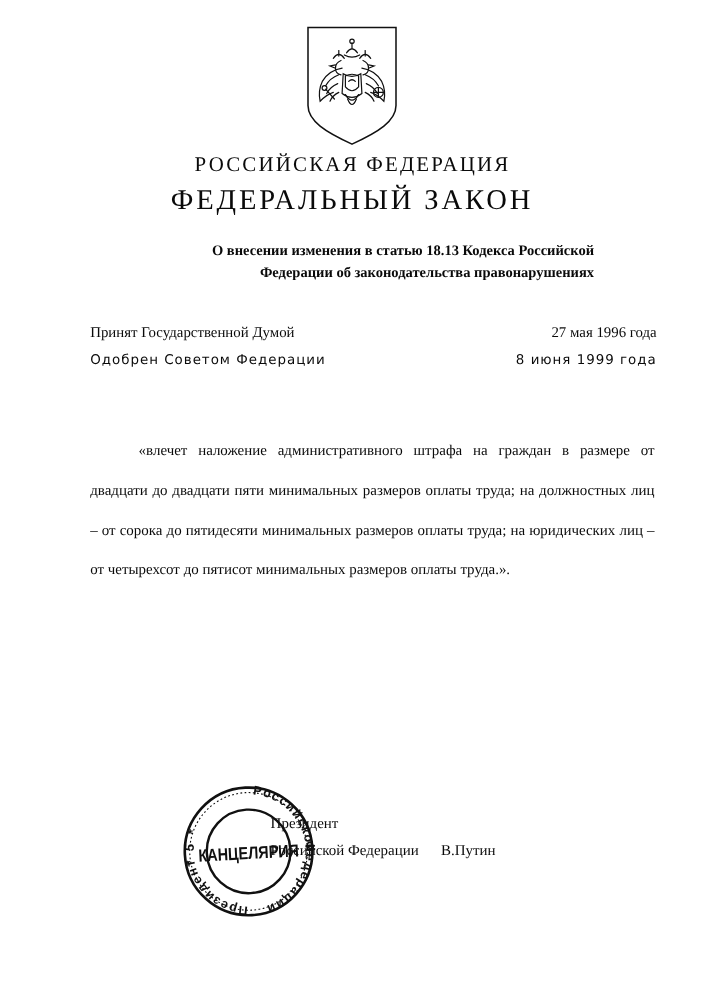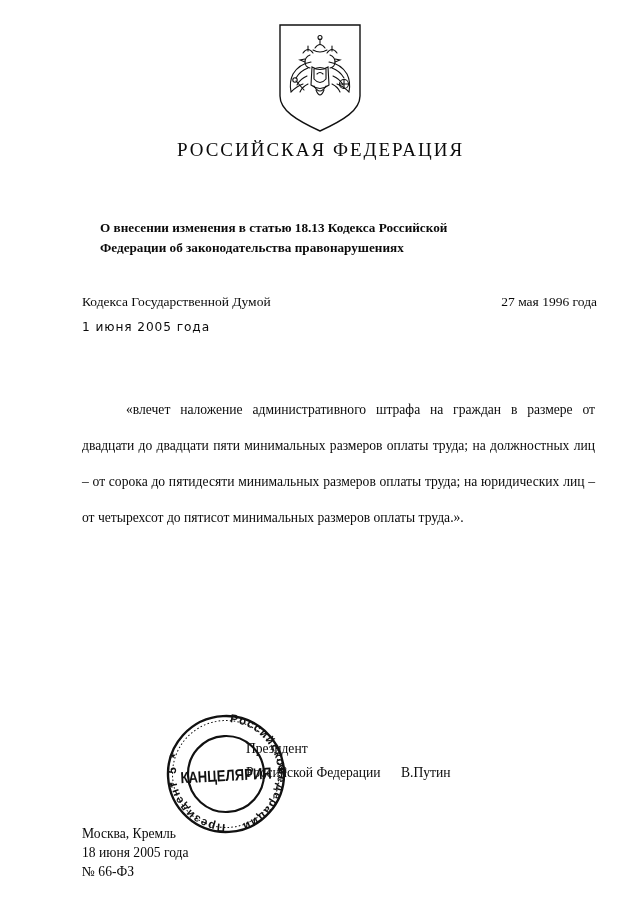--- a/index.html
+++ b/index.html
@@ -61,21 +61,21 @@
     font-weight: 400;
     line-height: 1.15;
   }
 
   
   .subtitle {
     position: absolute;
     top: 218px;
     left: 100px;
     width: 440px;
-    text-align: left;
+    text-align: right;
     font-size: 13.2px;
     font-weight: bold;
     line-height: 1.55;
   }
   .subtitle div { white-space: nowrap; }
 
   
   .adoption {
     position: absolute;
     top: 294px;
@@ -201,33 +201,35 @@
         <path d="M40 64 q6 10 12 0"></path>
         <path d="M42 68 q4 10 8 0"></path>
 
         <path d="M40 47 q6 -3 12 0 v10 q-6 7 -12 0 Z"></path>
         <path d="M43 52 q3 -3 6 0"></path>
       </g>
     </svg>
   </div>
 
   <div class="title-country">РОССИЙСКАЯ ФЕДЕРАЦИЯ</div>
+  <div class="title-law">ФЕДЕРАЛЬНЫЙ ЗАКОН</div>
 
   <div class="subtitle">
     <div>О внесении изменения в статью 18.13 Кодекса Российской</div>
     <div>Федерации об законодательства правонарушениях</div>
   </div>
 
   <div class="adoption">
     <div class="adoption-row">
-      <span>Кодекса Государственной Думой</span>
+      <span>Принят Государственной Думой</span>
       <span>27 мая 1996 года</span>
     </div>
     <div class="adoption-row typewriter">
-      <span>1 июня 2005 года</span>
+      <span>Одобрен Советом Федерации</span>
+      <span>8 июня 1999 года</span>
     </div>
   </div>
 
   <div class="body-text">
     <p class="quote">«влечет наложение административного штрафа на граждан в размере от двадцати до двадцати пяти минимальных размеров оплаты труда; на должностных лиц – от сорока до пятидесяти минимальных размеров оплаты труда; на юридических лиц – от четырехсот до пятисот минимальных размеров оплаты труда.».</p>
   </div>
 
   <div class="signature">
     <div>Президент</div>
     <div class="sig-line2">Российской Федерации      В.Путин</div>
@@ -251,19 +253,14 @@
       <text font-family="'Liberation Sans', sans-serif" font-size="11.5" font-weight="bold" fill="#111" letter-spacing="1.2">
         <textPath href="#arcOuterBottom" startOffset="26%">Президент</textPath>
       </text>
       <text font-family="'Liberation Sans', sans-serif" font-size="12" font-weight="bold" fill="#111" letter-spacing="2">
         <textPath href="#arcOuterBottom" startOffset="47%">* 5 *</textPath>
       </text>
       <text x="63" y="70" text-anchor="middle" font-family="'Liberation Sans', sans-serif" font-size="16" font-weight="bold" fill="#111" transform="scale(0.82 1) translate(13.8 0)">КАНЦЕЛЯРИЯ</text>
     </svg>
   </div>
 
-  <div class="footer">
-    <div>Москва, Кремль</div>
-    <div>18 июня 2005 года</div>
-    <div>№ 66-ФЗ</div>
-  </div>
 
 </div>
 
 </body></html>

